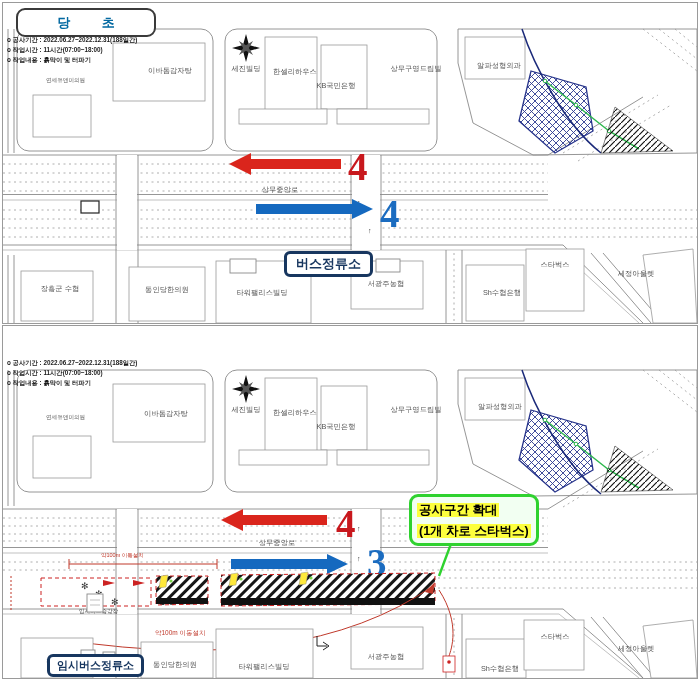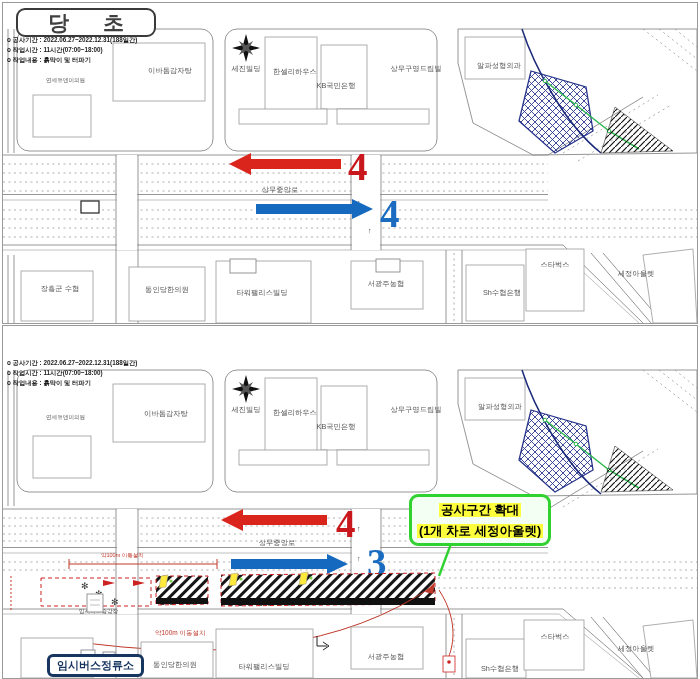--- a/index.html
+++ b/index.html
@@ -4,30 +4,30 @@
 <style>
   html,body{margin:0;padding:0;background:#fff;}
   .page{position:relative;width:700px;height:679px;background:#fff;overflow:hidden;
         font-family:"Liberation Sans",sans-serif;}
   .panel{position:absolute;left:2px;width:694px;border:1px solid #9a9a9a;background:#fff;overflow:hidden;}
   .panel.top{top:2px;height:320px;}
   .panel.bot{top:325px;height:352px;}
   .map{position:absolute;left:0;top:0;}
   .hdr{position:absolute;left:13px;top:5px;width:122px;height:25px;border:2px solid #3a3a3a;
        border-radius:9px;background:#fff;display:flex;align-items:center;justify-content:center;
-       font-size:21px;font-weight:bold;color:#404040;letter-spacing:14px;padding-left:14px;z-index:6;}
+       font-size:13px;font-weight:bold;color:#0369a1;letter-spacing:14px;padding-left:14px;z-index:6;}
   .info{position:absolute;left:4px;top:32px;z-index:6;font-size:6.3px;font-weight:bold;
         color:#1a1a1a;line-height:1.55;white-space:nowrap;}
   .clinic{position:absolute;left:43px;z-index:6;font-size:5.6px;color:#555;white-space:nowrap;}
   .navy-label{position:absolute;border:3px solid #17365f;border-radius:6px;background:#fff;
         font-weight:bold;color:#17365f;z-index:7;white-space:nowrap;}
   .busstop{left:281px;top:248px;font-size:13px;padding:1px 9px;}
   .tempstop{left:44px;top:286px;font-size:11px;padding:1px 7px;margin-top:42px;}
   .green-label{position:absolute;left:406px;top:168px;border:3px solid #2fd22f;border-radius:9px;
-        background:#f2fff2;padding:2px 5px;text-align:center;z-index:7;line-height:1.3;}
+        background:#f2fff2;padding:2px 5px;z-index:7;line-height:1.3;}
   .green-label .hl{background:#fdff3d;color:#000;font-weight:bold;font-size:12.5px;padding:0 2px;white-space:nowrap;}
   
   .b{fill:#fff;stroke:#999;stroke-width:.8;}
   .b2{fill:#fff;stroke:#8a8a8a;stroke-width:.9;}
   .ln{stroke:#8a8a8a;stroke-width:.9;fill:none;}
   .lnt{stroke:#a8a8a8;stroke-width:.7;fill:none;}
   .dash{stroke:#9a9a9a;stroke-width:.8;fill:none;stroke-dasharray:2 3.5;}
   .lbl{font-size:7.3px;fill:#555;text-anchor:middle;}
   .tiny{font-size:5.6px;fill:#444;}
   .num{font-family:"Liberation Serif",serif;font-weight:bold;font-size:39px;}
@@ -162,20 +162,21 @@
       <text class="lbl" x="633" y="273">세정아울렛</text>
     </svg>
 
     <div class="hdr">당 초</div>
     <div class="info">
       <div>o 공사기간 : 2022.06.27~2022.12.31(188일간)</div>
       <div>o 작업시간 : 11시간(07:00~18:00)</div>
       <div>o 작업내용 : 흙막이 및 터파기</div>
     </div>
     <div class="clinic" style="top:74px;">연세유앤미의원</div>
+    <div class="navy-label busstop">버스정류소</div>
   </div>
 
   <div class="panel bot">
     <svg class="map" width="694" height="352" viewBox="0 0 694 352">
       <defs>
         <pattern id="pblueb" width="7" height="7" patternUnits="userSpaceOnUse">
           <path d="M0,0 L7,7 M7,0 L0,7" stroke="#2b3990" stroke-width=".9" fill="none"></path>
         </pattern>
         <pattern id="pblkb" width="6" height="6" patternUnits="userSpaceOnUse">
           <path d="M0,6 L6,0" stroke="#111" stroke-width="1.2" fill="none"></path>
@@ -336,17 +337,17 @@
 
     <div class="info">
       <div>o 공사기간 : 2022.06.27~2022.12.31(188일간)</div>
       <div>o 작업시간 : 11시간(07:00~18:00)</div>
       <div>o 작업내용 : 흙막이 및 터파기</div>
     </div>
     <div class="clinic" style="top:88px;">연세유앤미의원</div>
     <div class="navy-label tempstop">임시버스정류소</div>
     <div class="green-label">
       <div><span class="hl">공사구간 확대</span></div>
-      <div><span class="hl">(1개 차로 세정아울렛)</span></div>
+      <div><span class="hl">(1개 차로 스타벅스)</span></div>
     </div>
   </div>
 
 </div>
 
 </body></html>

